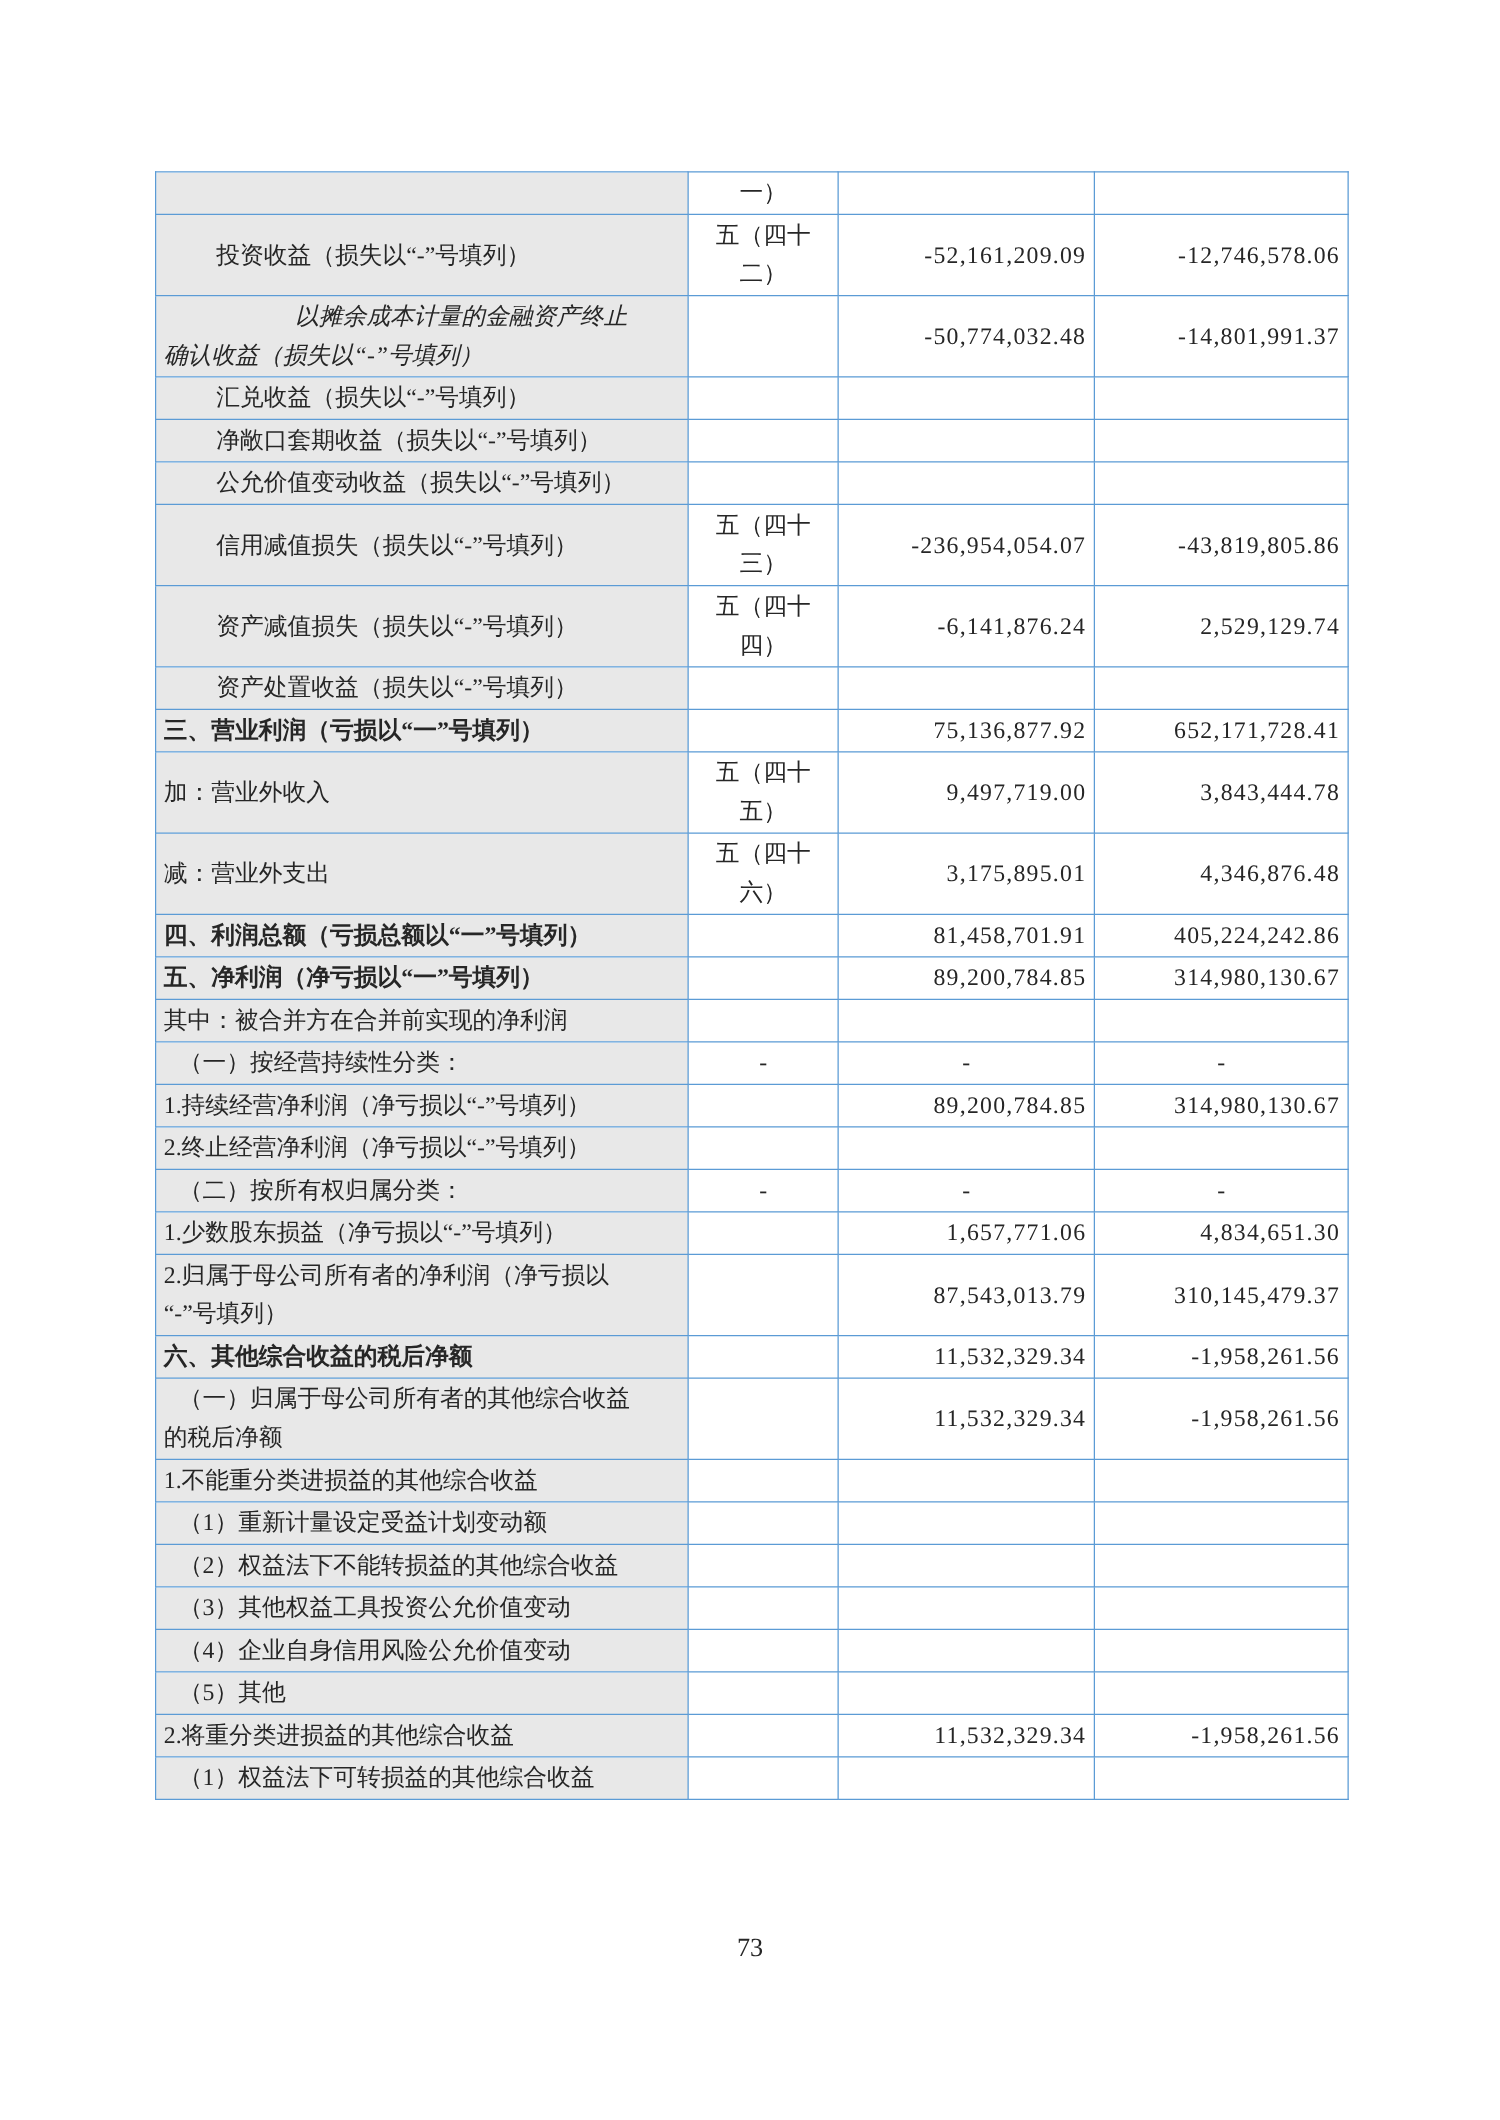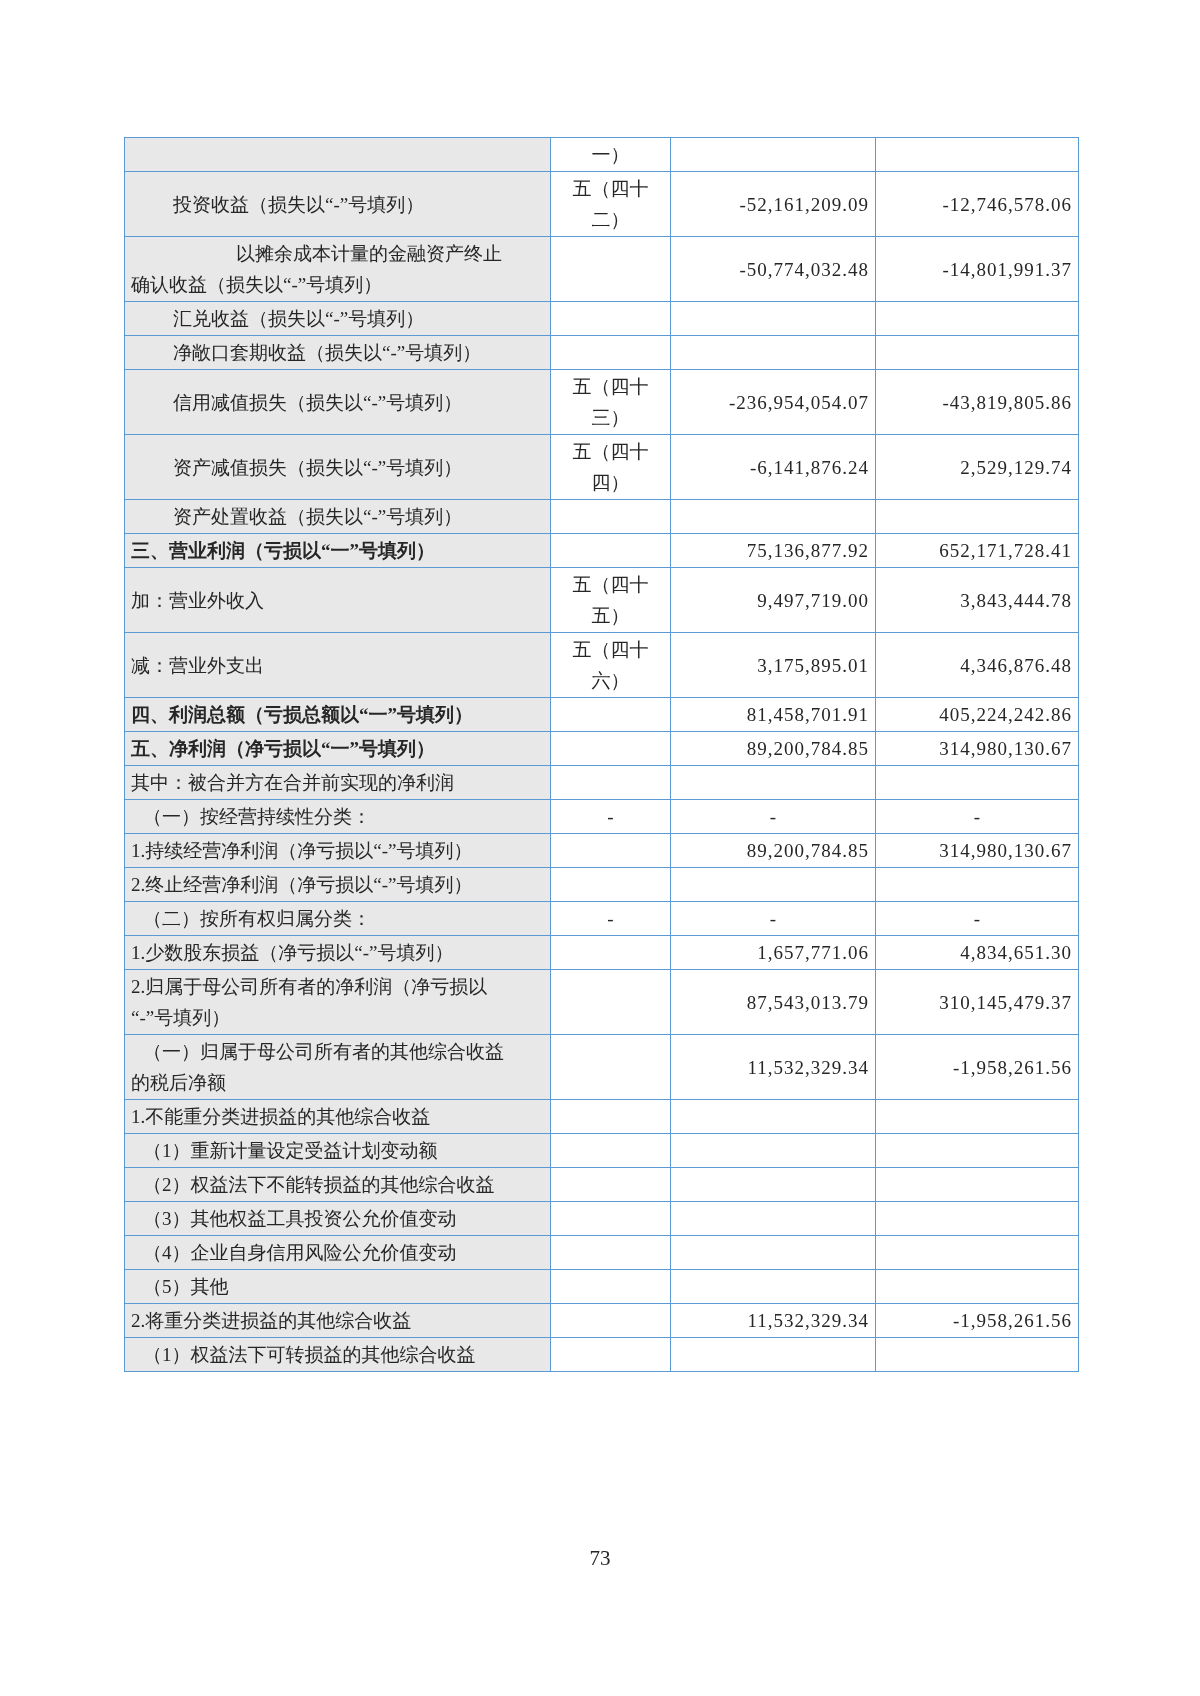--- a/index.html
+++ b/index.html
@@ -48,21 +48,21 @@
   }
   td.num-cell{
     text-align:right;
     padding-right:12px;
     letter-spacing:1px;
   }
   td.num-cell.dash{text-align:center;padding-right:2px;letter-spacing:0;}
   tr.bold td.label-cell{font-weight:bold;}
   .ind1{text-indent:12px;}
   .ind2{text-indent:42px;}
-  .ind3{text-indent:105px;}
+  .ind3{text-indent:105px;font-style:italic;}
   #page-footer{
     position:absolute;
     top:1546px;
     left:0;
     width:1200px;
     text-align:center;
     font-size:21px;
     line-height:24px;
     color:#262626;
   }
@@ -105,20 +105,26 @@
           <td class="num-cell"></td>
           <td class="num-cell"></td>
         </tr>
         <tr>
           <td class="label-cell ind2">净敞口套期收益（损失以“-”号填列）</td>
           <td class="note-cell"></td>
           <td class="num-cell"></td>
           <td class="num-cell"></td>
         </tr>
         <tr>
+          <td class="label-cell ind2">公允价值变动收益（损失以“-”号填列）</td>
+          <td class="note-cell"></td>
+          <td class="num-cell"></td>
+          <td class="num-cell"></td>
+        </tr>
+        <tr>
           <td class="label-cell ind2">信用减值损失（损失以“-”号填列）</td>
           <td class="note-cell">五（四十
 三）</td>
           <td class="num-cell">-236,954,054.07</td>
           <td class="num-cell">-43,819,805.86</td>
         </tr>
         <tr>
           <td class="label-cell ind2">资产减值损失（损失以“-”号填列）</td>
           <td class="note-cell">五（四十
 四）</td>
@@ -198,20 +204,26 @@
           <td class="note-cell"></td>
           <td class="num-cell">1,657,771.06</td>
           <td class="num-cell">4,834,651.30</td>
         </tr>
         <tr>
           <td class="label-cell">2.归属于母公司所有者的净利润（净亏损以
 “-”号填列）</td>
           <td class="note-cell"></td>
           <td class="num-cell">87,543,013.79</td>
           <td class="num-cell">310,145,479.37</td>
+        </tr>
+        <tr class="bold">
+          <td class="label-cell">六、其他综合收益的税后净额</td>
+          <td class="note-cell"></td>
+          <td class="num-cell">11,532,329.34</td>
+          <td class="num-cell">-1,958,261.56</td>
         </tr>
         <tr>
           <td class="label-cell ind1">（一）归属于母公司所有者的其他综合收益
 的税后净额</td>
           <td class="note-cell"></td>
           <td class="num-cell">11,532,329.34</td>
           <td class="num-cell">-1,958,261.56</td>
         </tr>
         <tr>
           <td class="label-cell">1.不能重分类进损益的其他综合收益</td>

